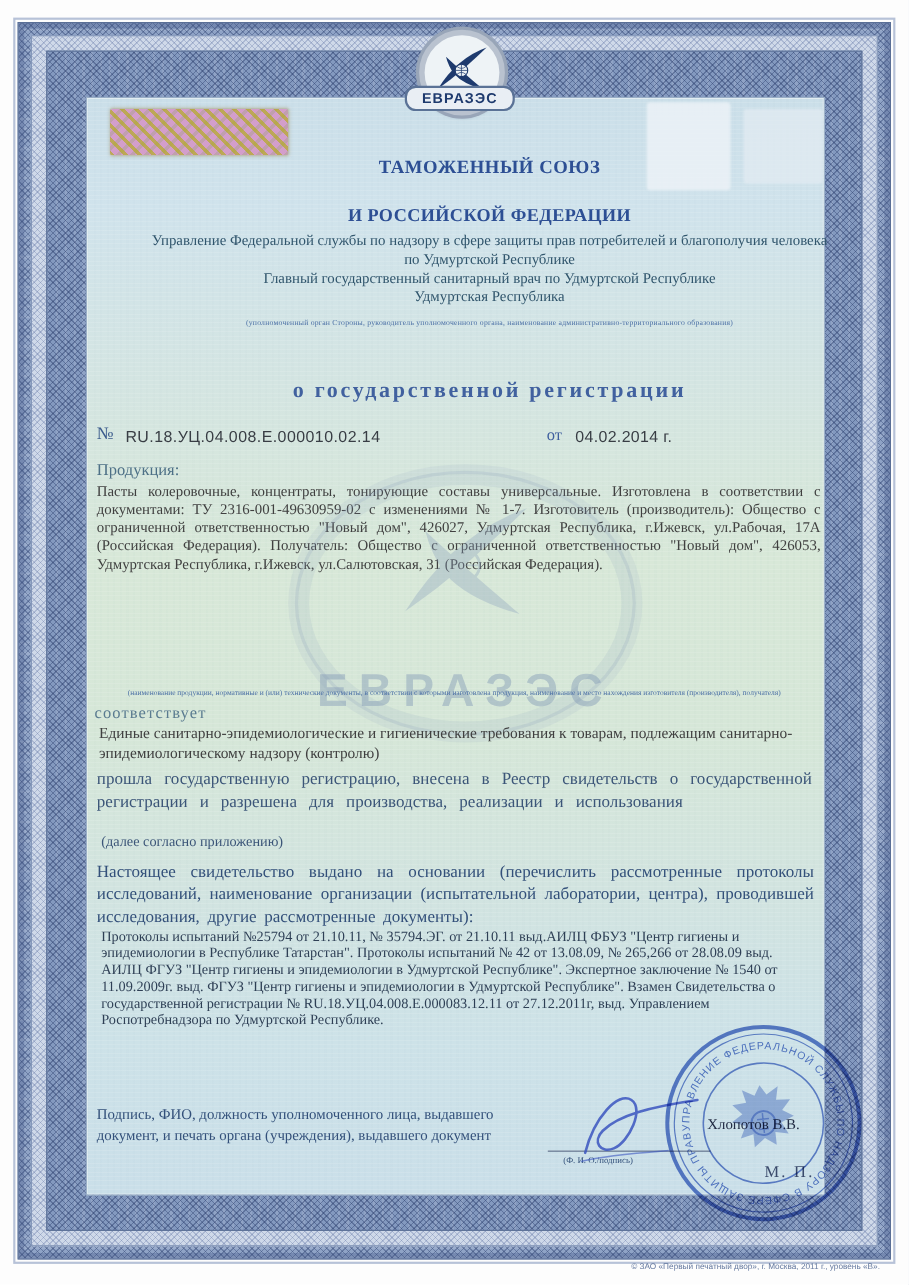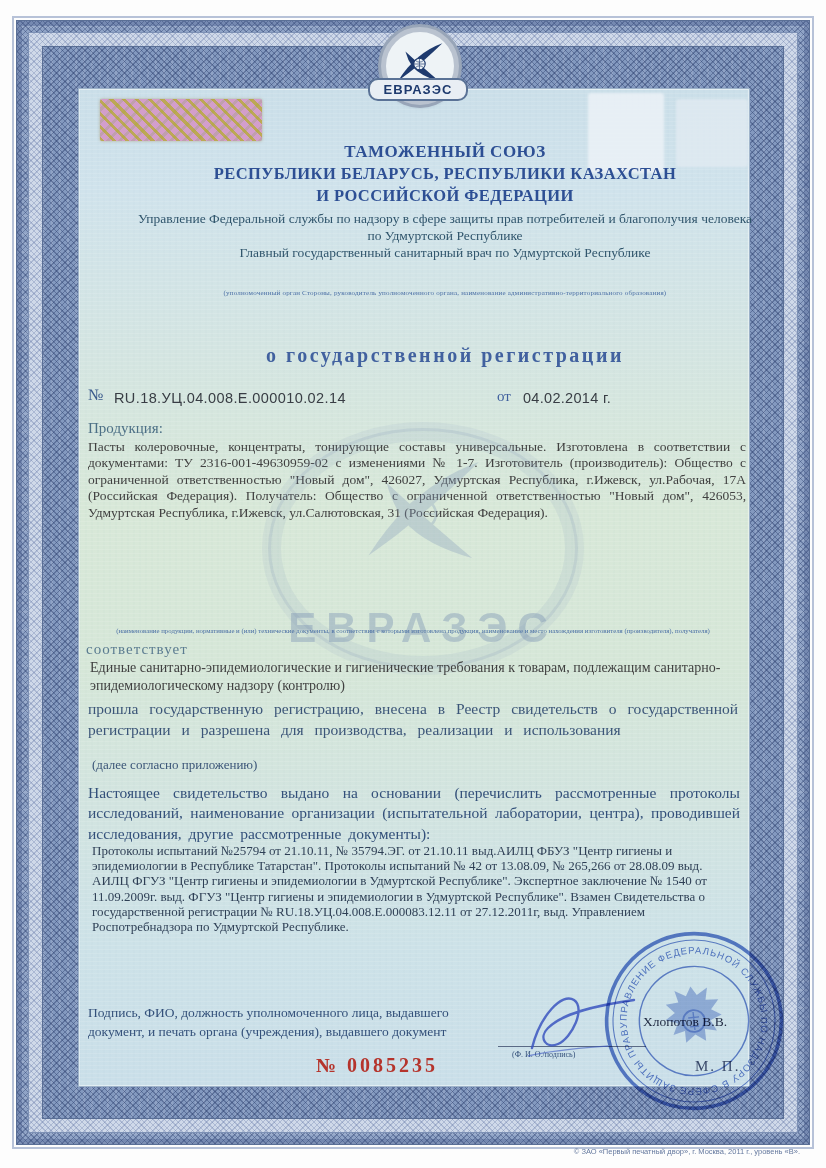--- a/index.html
+++ b/index.html
@@ -128,25 +128,25 @@
         <circle cx="49" cy="50" r="11" fill="#eef3f6" stroke="#1e3a6e" stroke-width="2"></circle>
         <path d="M38,50 h22 M49,39 v22 M41,43 q8,7 16,0 M41,57 q8,-7 16,0" stroke="#1e3a6e" stroke-width="1.3" fill="none"></path>
       </svg>
     </span>
   </div>
   <div class="logo-pill">
     <span>ЕВРАЗЭС</span>
   </div>
 
   <div class="tb hdr1">ТАМОЖЕННЫЙ СОЮЗ</div>
-  <div class="tb hdr2">РЕСПУБЛИКИ БЕЛАРУСЬ, РЕСПУБЛИКИ КАЗАХСТАН</div>
   <div class="tb hdr3">И РОССИЙСКОЙ ФЕДЕРАЦИИ</div>
   <div class="tb auth1">Управление Федеральной службы по надзору в сфере защиты прав потребителей и благополучия человека</div>
   <div class="tb auth2">по Удмуртской Республике</div>
   <div class="tb auth3">Главный государственный санитарный врач по Удмуртской Республике</div>
+  <div class="tb auth4">Удмуртская Республика</div>
   <div class="tb cap-top">(уполномоченный орган Стороны, руководитель уполномоченного органа, наименование административно-территориального образования)</div>
 
   <div class="tb title-sub">о государственной регистрации</div>
 
   <div class="lbl num-label">№</div>
   <div class="num-value">RU.18.УЦ.04.008.Е.000010.02.14</div>
   <div class="date-label">от</div>
   <div class="date-value">04.02.2014 г.</div>
 
   <div class="lbl product-label">Продукция:</div>
@@ -175,21 +175,20 @@
   <div class="body-text basis-intro">Настоящее свидетельство выдано на основании (перечислить рассмотренные протоколы исследований, наименование организации (испытательной лаборатории, центра), проводившей исследования, другие рассмотренные документы):</div>
   <div class="body-text basis-docs">Протоколы испытаний №25794 от 21.10.11, № 35794.ЭГ. от 21.10.11 выд.АИЛЦ ФБУЗ "Центр гигиены и эпидемиологии в Республике Татарстан". Протоколы испытаний № 42 от 13.08.09, № 265,266 от 28.08.09 выд. АИЛЦ ФГУЗ "Центр гигиены и эпидемиологии в Удмуртской Республике". Экспертное заключение № 1540 от 11.09.2009г. выд. ФГУЗ "Центр гигиены и эпидемиологии в Удмуртской Республике". Взамен Свидетельства о государственной регистрации № RU.18.УЦ.04.008.Е.000083.12.11 от 27.12.2011г, выд. Управлением Роспотребнадзора по Удмуртской Республике.</div>
 
 
   <div class="body-text sign-label">Подпись, ФИО, должность уполномоченного лица, выдавшего документ, и печать органа (учреждения), выдавшего документ</div>
   <div class="sign-line"></div>
   <div class="fio-caption">(Ф. И. О./подпись)</div>
   <div class="sign-name">Хлопотов В.В.</div>
   <div class="seal-mark">М. П.</div>
 
-  <div class="serial">№ 0085235</div>
 
   <svg class="signature-svg" viewBox="0 0 120 84">
     <path d="M10,62 C18,30 40,6 52,14 C64,22 50,52 36,58 C24,63 16,52 26,42 C40,28 70,20 112,14" fill="none" stroke="#3b55c0" stroke-width="2.4" stroke-linecap="round" opacity=".85"></path>
     <path d="M6,70 C30,64 60,62 86,60" fill="none" stroke="#3b55c0" stroke-width="1.4" opacity=".6"></path>
   </svg>
 
   <svg class="stamp" viewBox="0 0 200 200">
     <circle cx="100" cy="100" r="96" fill="none" stroke="#3b62c4" stroke-width="4" opacity=".85"></circle>
     <circle cx="100" cy="100" r="89" fill="none" stroke="#3b62c4" stroke-width="1.2" opacity=".8"></circle>
     <circle cx="100" cy="100" r="60" fill="none" stroke="#3b62c4" stroke-width="1.6" opacity=".8"></circle>

